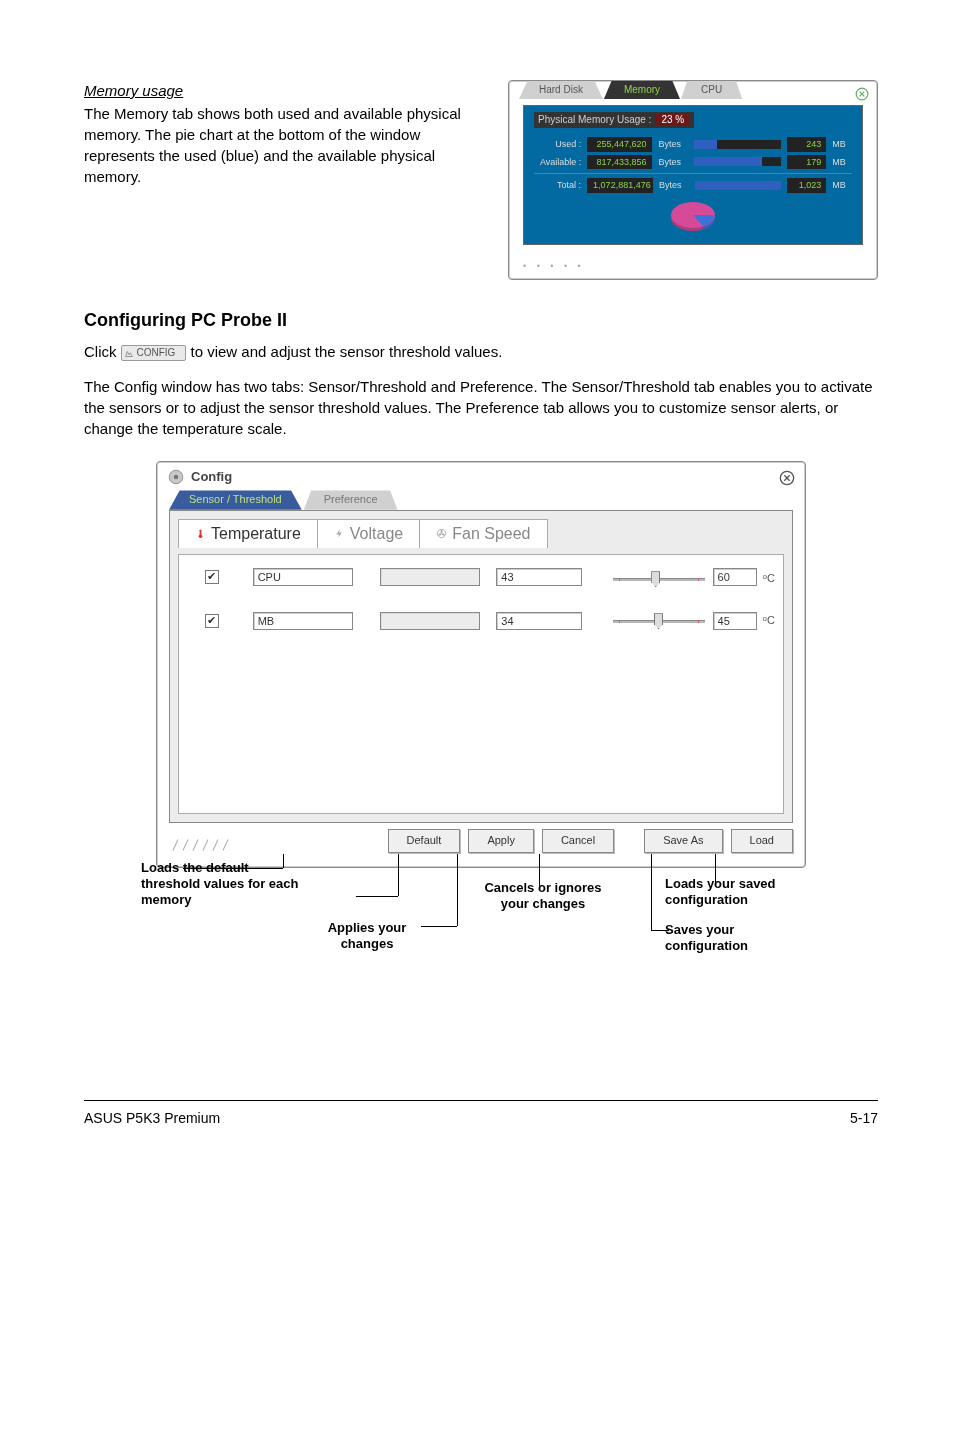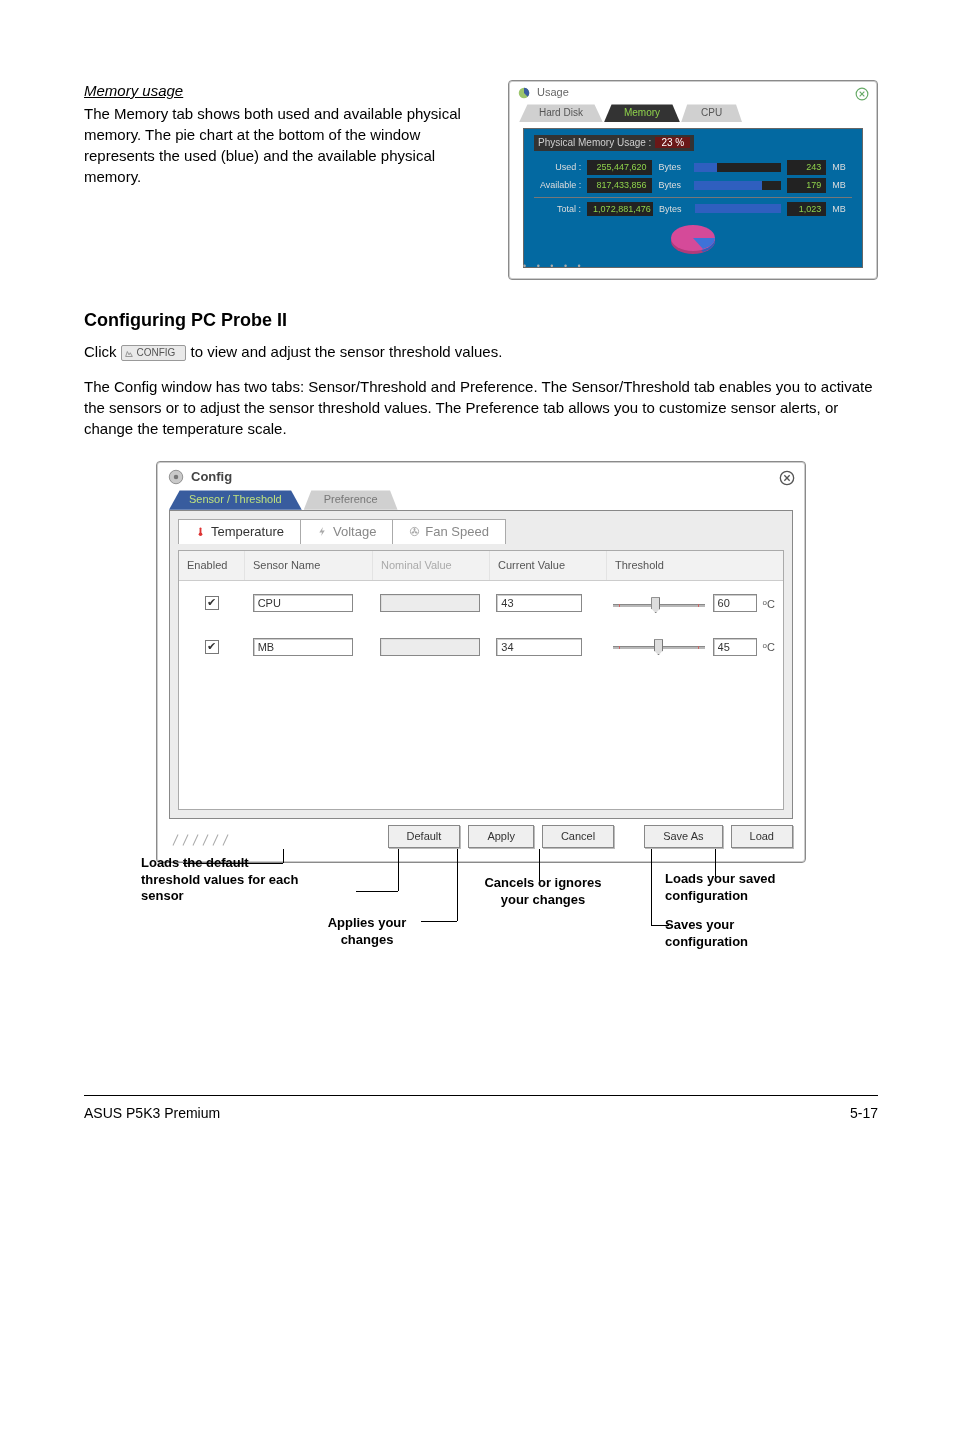--- a/index.html
+++ b/index.html
@@ -36,21 +36,21 @@
 .config-btn svg{width:10px;height:10px;vertical-align:middle}
 .para{margin:0 0 22px 0}
 .config-panel{width:650px;margin:0 auto 14px auto;background:#fff;border:1px solid #8a8a8a;border-radius:4px;position:relative;padding-bottom:14px;box-shadow:0 0 0 1px #ccc inset}
 .cfg-title{display:flex;align-items:center;gap:6px;padding:6px 10px;font-size:13px;font-weight:bold;color:#444}
 .cfg-title svg{width:18px;height:18px}
 .cfg-close{position:absolute;top:8px;right:10px;width:16px;height:16px}
 .outer-tabs{display:flex;gap:2px;padding:0 12px;font-size:11px;margin-top:-2px}
 .outer-tab{padding:2px 20px;background:#d0d0d0;clip-path:polygon(8% 0,92% 0,100% 100%,0 100%);color:#777}
 .outer-tab.active{background:#385c9e;color:#bfe27d}
 .cfg-inner{margin:0 12px;background:#ececec;border:1px solid #888;padding:8px}
-.inner-tabs{display:flex;font-size:13px;margin-bottom:6px}
+.inner-tabs{display:flex;font-size:16px;margin-bottom:6px}
 .inner-tab{padding:3px 16px;background:#fff;border:1px solid #aaa;border-bottom:none;margin-right:-1px;display:flex;align-items:center;gap:5px;color:#888}
 .inner-tab.active{color:#333;position:relative;z-index:2}
 .inner-tab svg{width:11px;height:11px}
 .grid-wrap{background:#fff;border:1px solid #aaa;padding:0;height:260px;overflow:hidden}
 .grid-head,.grid-row{display:flex;align-items:center}
 .grid-head{background:#f2f2f2;border-bottom:1px solid #ccc;font-size:11px;color:#555}
 .gc{padding:7px 8px;border-right:1px solid #e3e3e3}
 .gc.en{width:66px}
 .gc.nm{width:128px}
 .gc.nv{width:117px;color:#aaa}
@@ -82,27 +82,20 @@
 <body>
 
 <div class="page">
 
   <div class="top-row">
     <div class="top-left">
       <div class="mem-hdr">Memory usage</div>
       <div class="mem-body">The Memory tab shows both used and available physical memory. The pie chart at the bottom of the window represents the used (blue) and the available physical memory.</div>
     </div>
     <div class="usage-panel">
-      <div class="usage-title">
-        <svg viewBox="0 0 24 24">
-            <circle cx="12" cy="12" r="9" fill="#9cc56b"></circle>
-            <path d="M12 3a9 9 0 0 1 6.3 15.3L12 12z" fill="#3a5ca0"></path>
-          </svg>
-        <span>Usage</span>
-      </div>
       <svg class="usage-close" viewBox="0 0 24 24">
           <circle cx="12" cy="12" r="10" fill="none" stroke="#6a6" stroke-width="2"></circle>
           <path d="M8 8l8 8M16 8l-8 8" stroke="#6a6" stroke-width="2"></path>
         </svg>
       <div class="usage-tabs">
         <div class="usage-tab">Hard Disk</div>
         <div class="usage-tab active">Memory</div>
         <div class="usage-tab">CPU</div>
       </div>
       <div class="usage-inner">
@@ -200,27 +193,20 @@
           <svg viewBox="0 0 24 24">
               <circle cx="12" cy="12" r="9" fill="none" stroke="#aaa" stroke-width="2"></circle>
               <path d="M12 4c3 2 3 6 0 8-3-2-3-6 0-8z" fill="#aaa" transform="rotate(0 12 12)"></path>
               <path d="M12 4c3 2 3 6 0 8-3-2-3-6 0-8z" fill="#aaa" transform="rotate(120 12 12)"></path>
               <path d="M12 4c3 2 3 6 0 8-3-2-3-6 0-8z" fill="#aaa" transform="rotate(240 12 12)"></path>
             </svg>
           <span>Fan Speed</span>
         </div>
       </div>
       <div class="grid-wrap">
-        <div class="grid-head">
-          <div class="gc en">Enabled</div>
-          <div class="gc nm">Sensor Name</div>
-          <div class="gc nv">Nominal Value</div>
-          <div class="gc cv">Current Value</div>
-          <div class="gc th">Threshold</div>
-        </div>
         <div id="grid-rows">
             <div class="grid-row">
               <div class="gc en">
                 <div class="chk"></div>
               </div>
               <div class="gc nm"><input class="txtfield" value="CPU" style=""></div>
               <div class="gc nv"><input class="txtfield disabled" disabled="" style=""></div>
               <div class="gc cv"><input class="txtfield" style="width: 86px;" value="43"></div>
               <div class="gc th" style="display:flex;align-items:flex-end;gap:8px">
                 <div class="slider">
@@ -280,21 +266,21 @@
     <div class="conn" style="left:280px;top:44px;width:36px;height:1px"></div>
     <div class="conn" style="left:398px;top:-28px;width:1px;height:32px"></div>
     <div class="conn" style="left:378px;top:4px;width:1px;height:0"></div>
     <div class="conn" style="left:510px;top:-28px;width:1px;height:76px"></div>
     <div class="conn" style="left:510px;top:48px;width:18px;height:1px"></div>
     <div class="conn" style="left:574px;top:-28px;width:1px;height:30px"></div>
     <div class="conn" style="left:545px;top:2px;width:1px;height:0"></div>
     <div class="conn" style="left:42px;top:-14px;width:100px;height:1px"></div>
     <div class="conn" style="left:142px;top:-28px;width:1px;height:14px"></div>
 
-    <div class="lbl-box" style="left:0;top:-22px;width:170px;text-align:left">Loads the default threshold values for each sensor</div>
+    <div class="lbl-box" style="left:0;top:-22px;width:170px;text-align:left">Loads the default threshold values for each memory</div>
     <div class="lbl-box" style="left:166px;top:38px;width:120px">Applies your changes</div>
     <div class="lbl-box" style="left:342px;top:-2px;width:120px">Cancels or ignores your changes</div>
     <div class="lbl-box" style="left:524px;top:-6px;width:160px;text-align:left">Loads your saved configuration</div>
     <div class="lbl-box" style="left:524px;top:40px;width:140px;text-align:left">Saves your configuration</div>
   </div>
 
   <div class="footer">
     <span>ASUS P5K3 Premium</span>
     <span>5-17</span>
   </div>

